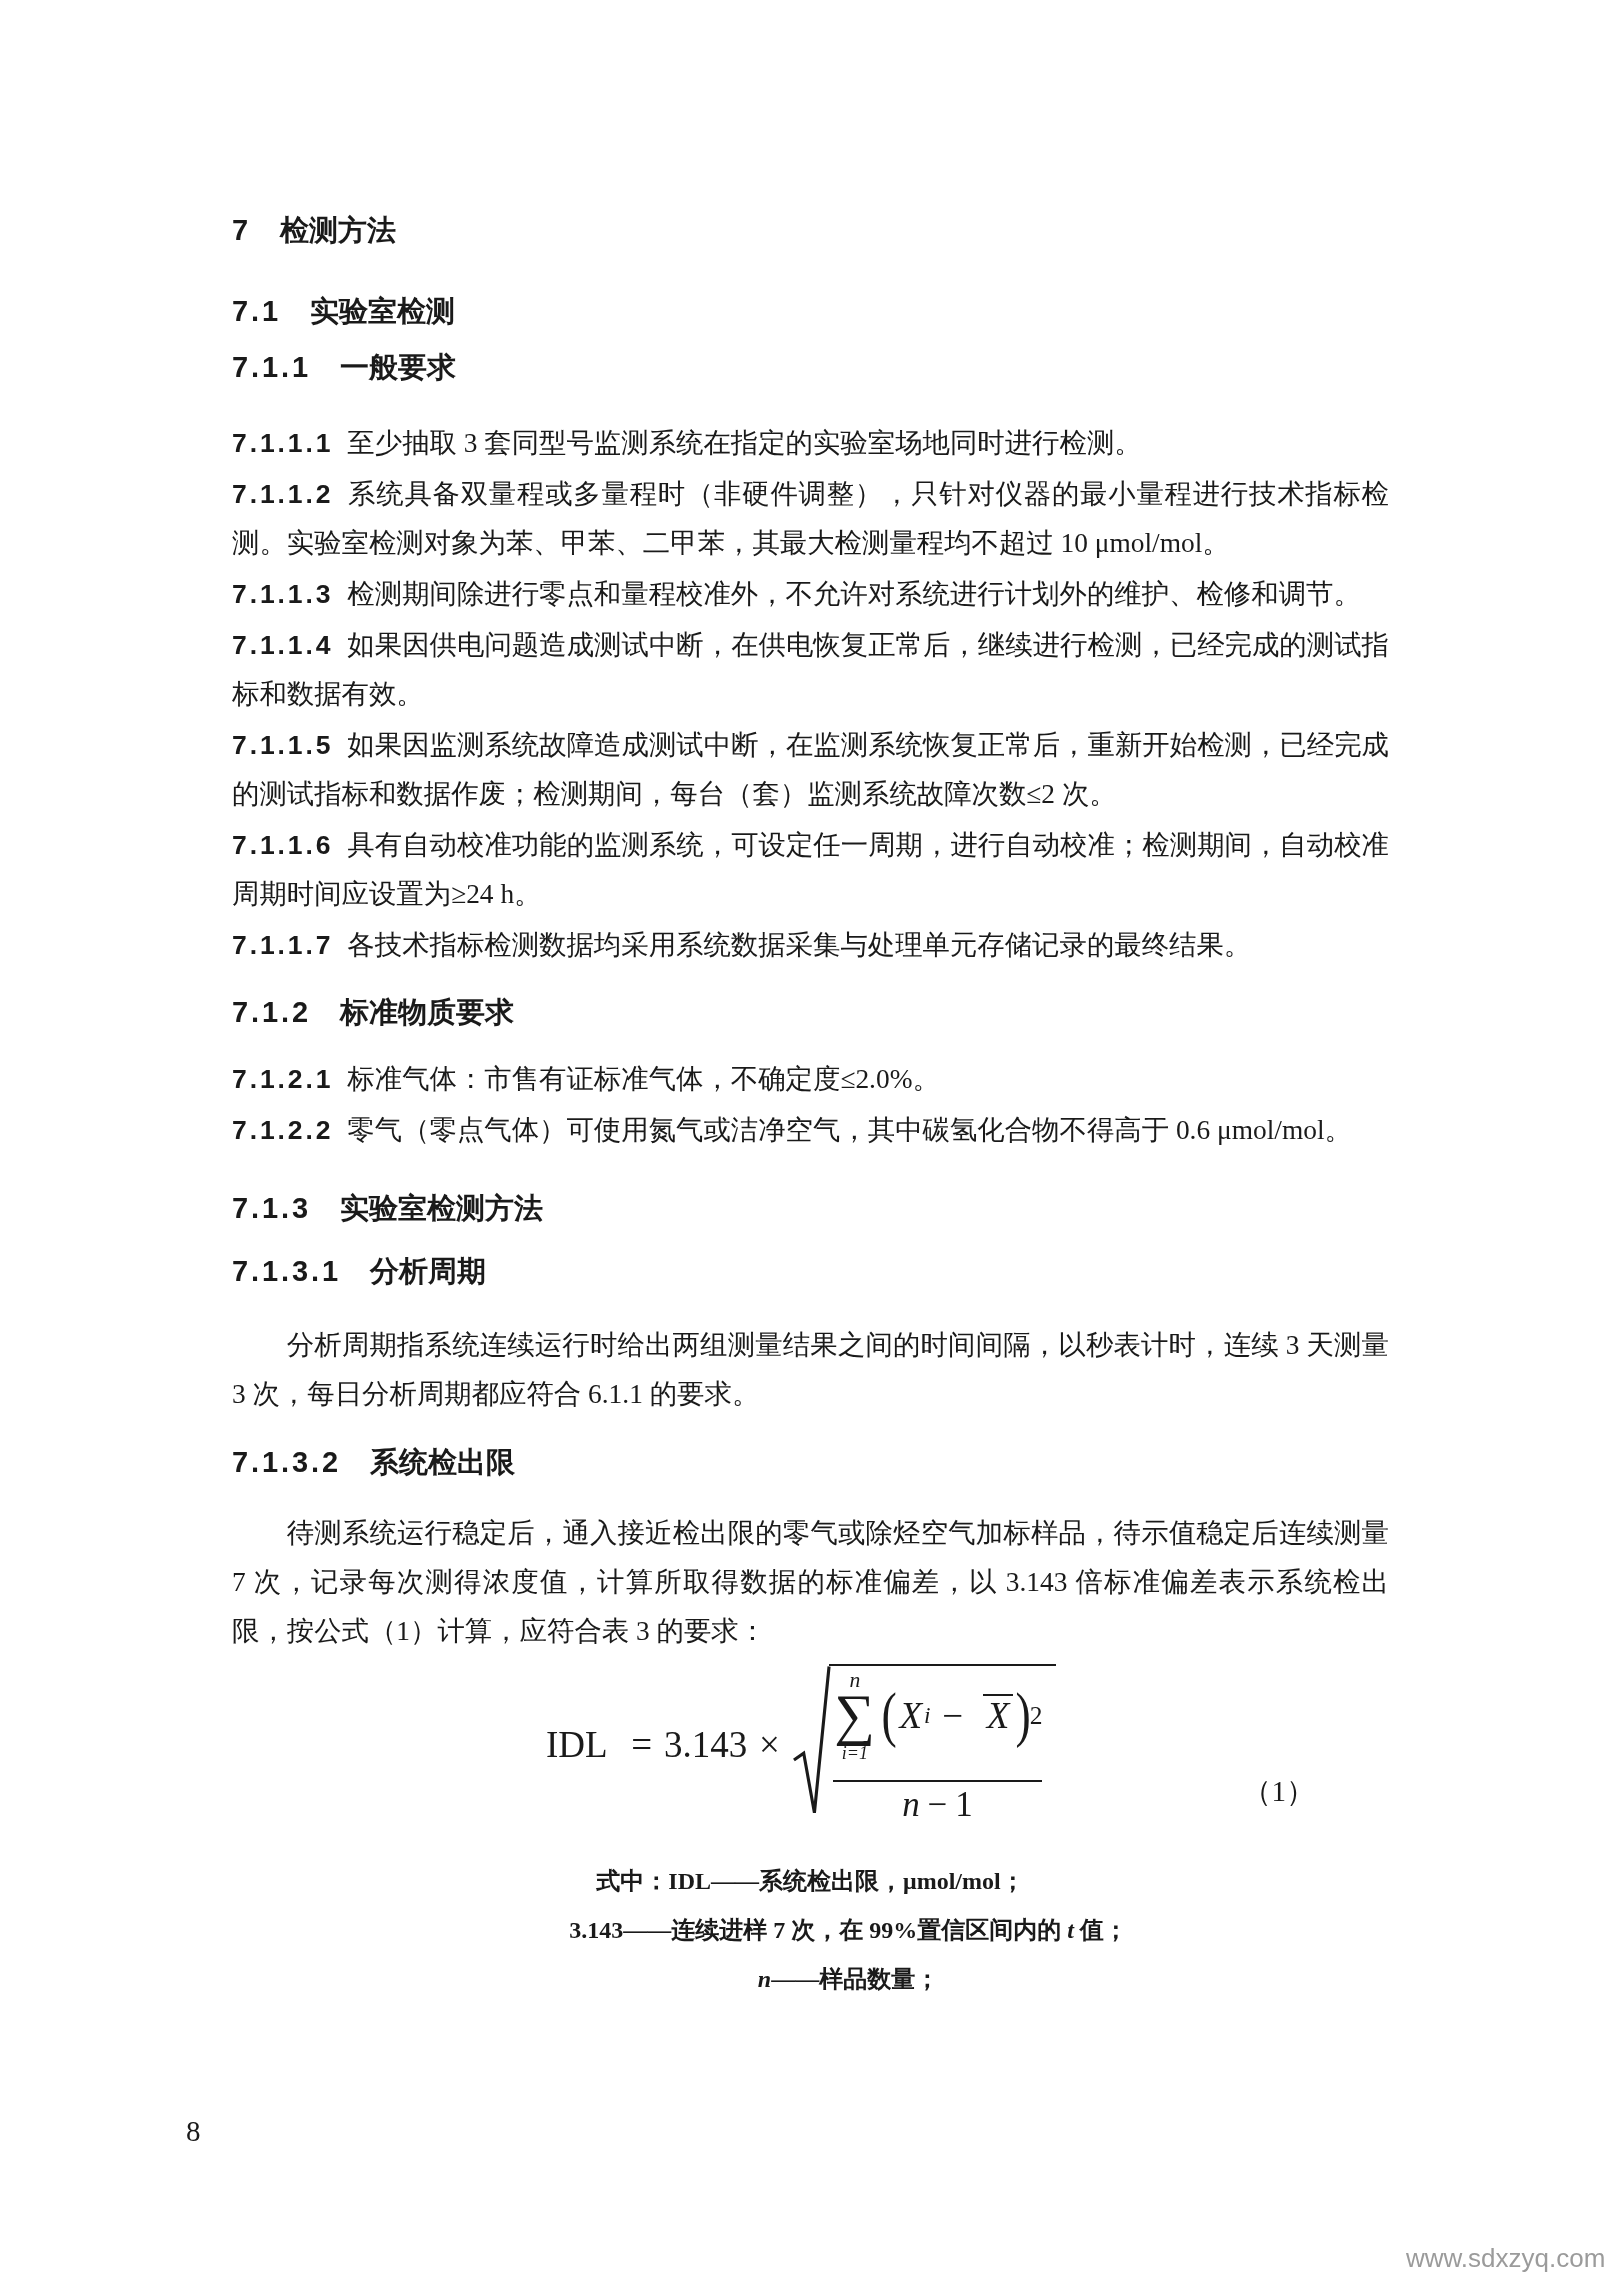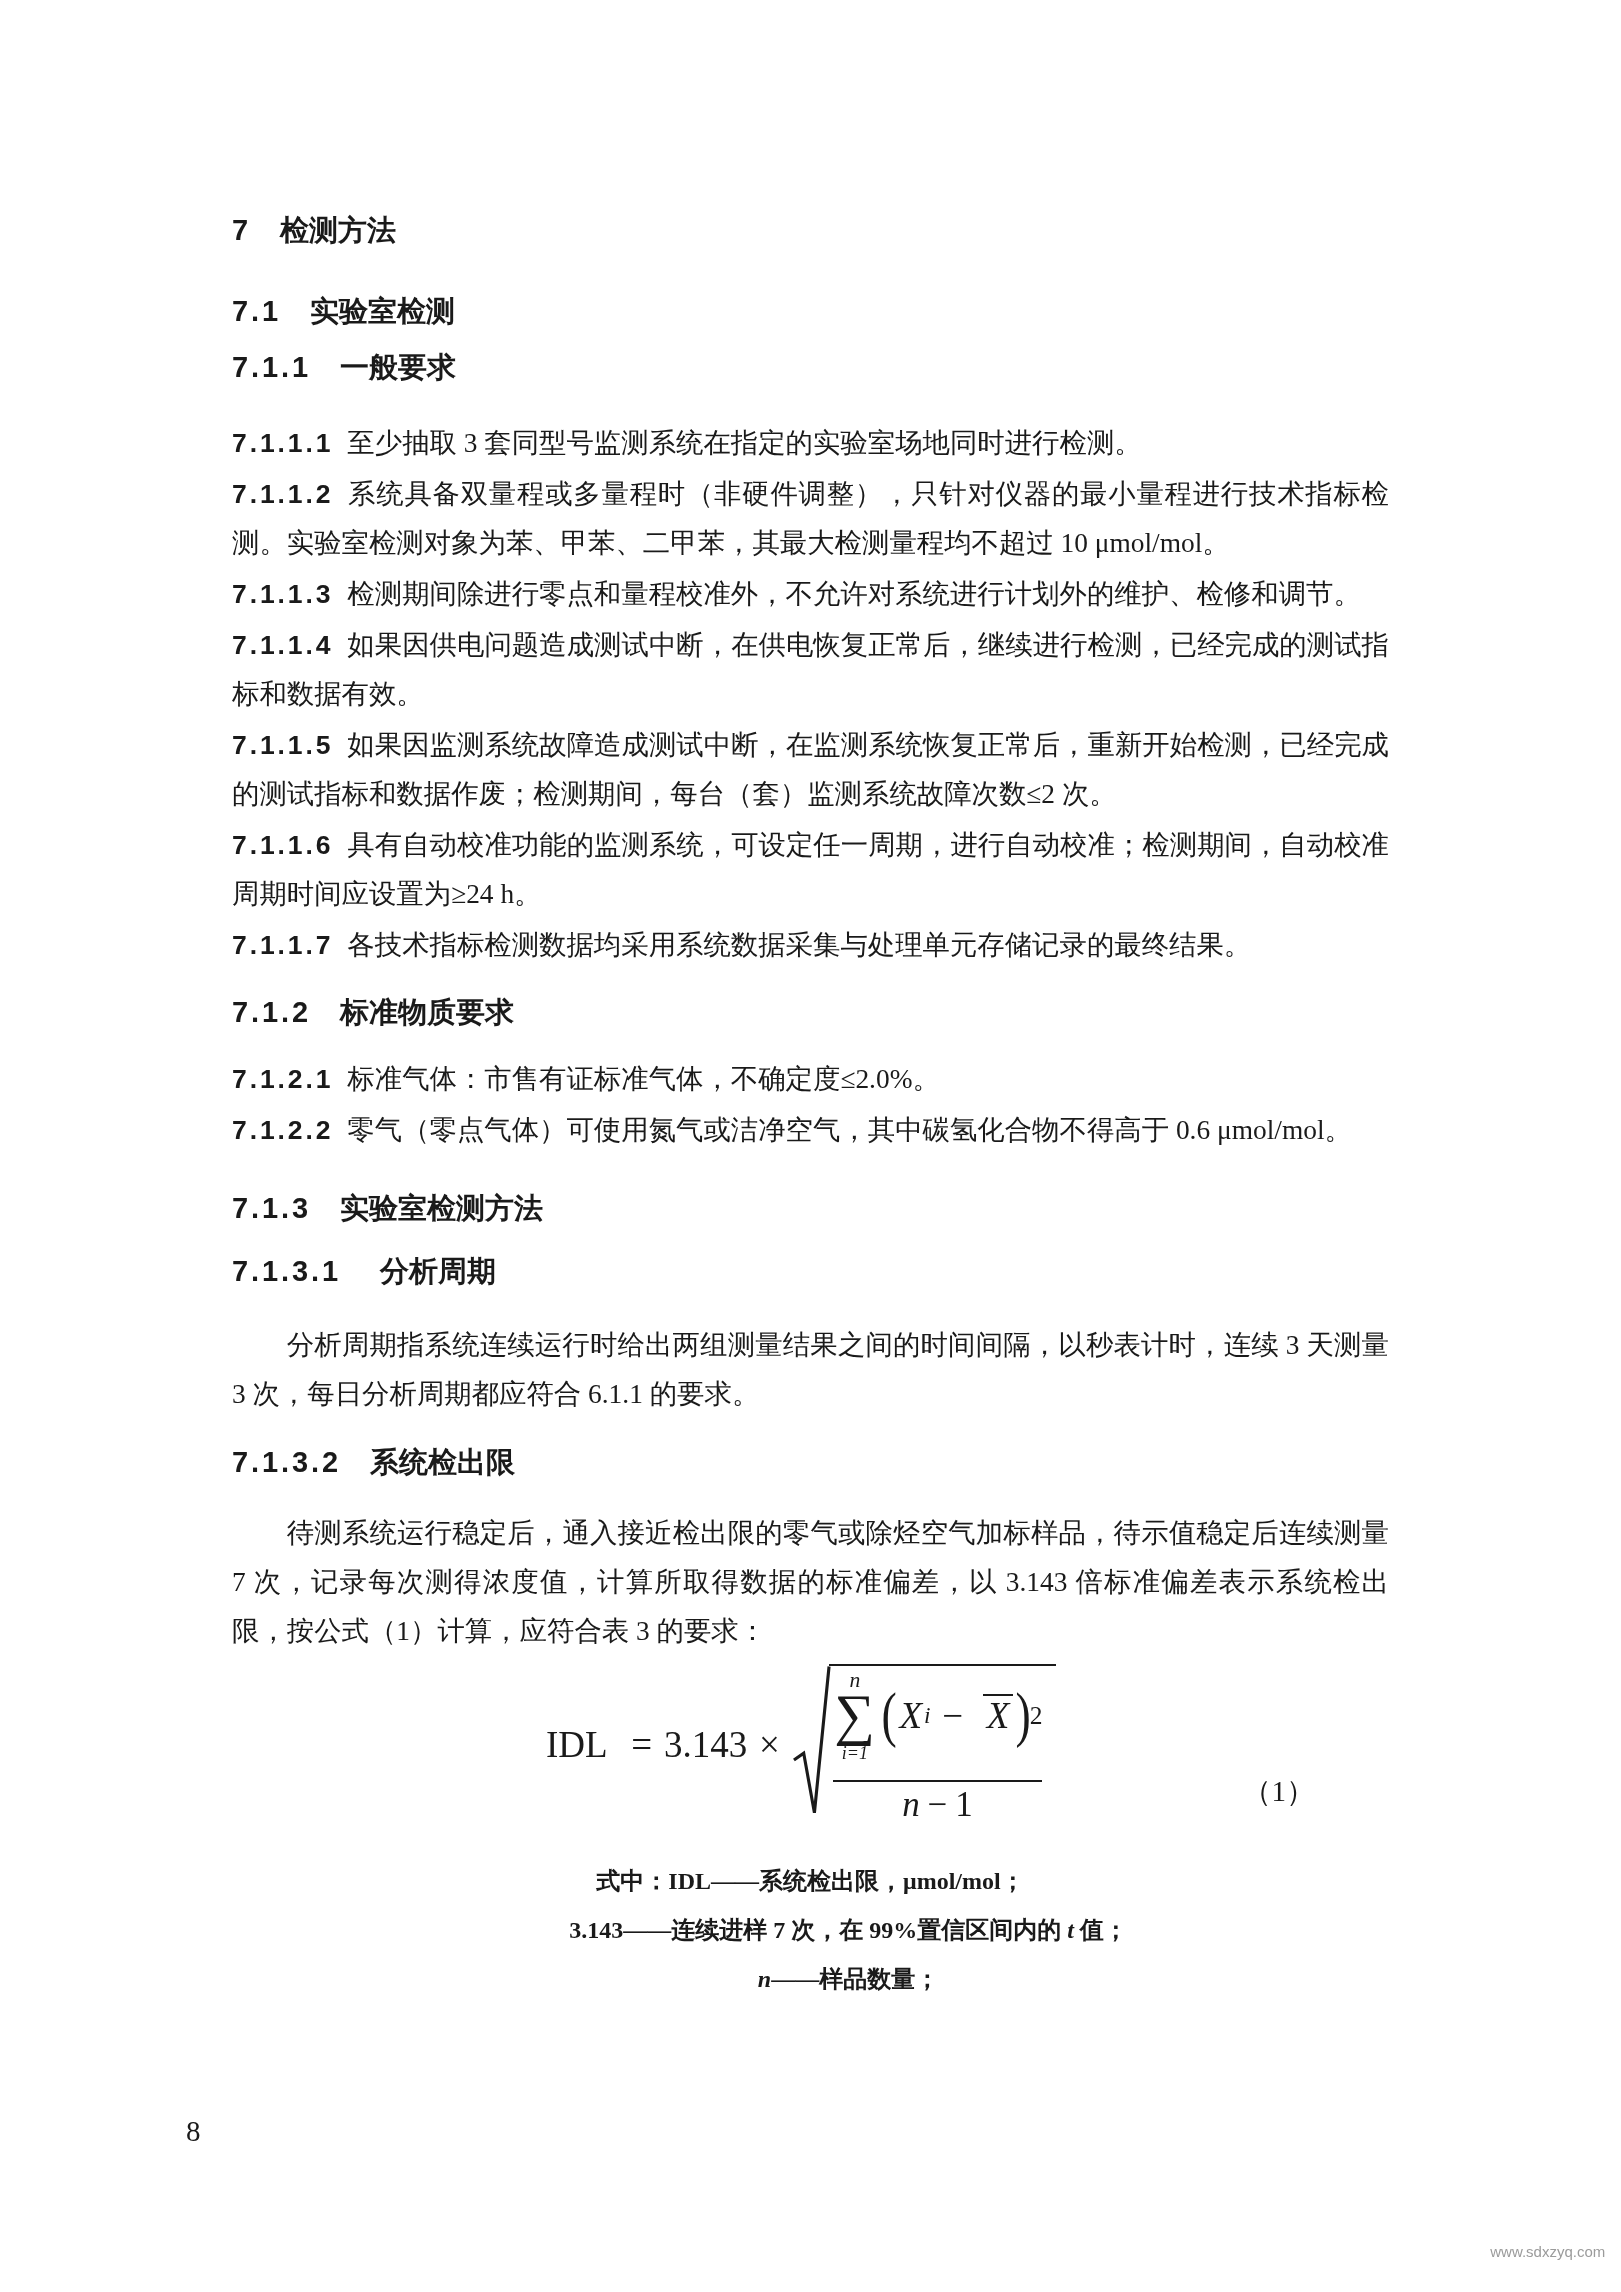--- a/index.html
+++ b/index.html
@@ -21,21 +21,21 @@
     font-size: 29px;
     line-height: 49px;
     display: flex;
   }
   .hd .hnum { letter-spacing: 2.9px; margin-right: 29px; white-space: nowrap; }
   .hd-1 { margin-top: 0; }
   .hd-2 { margin-top: 32px; }
   .hd-3 { margin-top: 7px; margin-bottom: 27.4px; }
   .hd-712 { margin-top: 17.6px; margin-bottom: 17.6px; }
   .hd-713 { margin-top: 29px; margin-bottom: 0; }
-  .hd-4a { margin-top: 14.7px; margin-bottom: 24.5px; gap: 10px; }
+  .hd-4a { margin-top: 14.7px; margin-bottom: 24.5px; }
   .hd-4b { margin-top: 19.6px; margin-bottom: 21.6px; }
   
   .clause {
     font-size: 27.4px;
     line-height: 49px;
     text-align: justify;
     margin: 2px 0;
   }
   .cnum {
     font-family: "Liberation Sans", "DejaVu Sans", sans-serif;
@@ -110,21 +110,21 @@
   .page-number {
     position: absolute;
     left: 186px;
     top: 2115px;
     font-size: 29px;
   }
   .watermark {
     position: absolute;
     right: 15.7px;
     top: 2243px;
-    font-size: 15px;
+    font-size: 26px;
     color: #9b9b9b;
     font-family: "Liberation Sans", "DejaVu Sans", sans-serif;
     margin-left: 8px;
   }
 </style>
 </head>
 <body>
 
 <div class="content">
 

